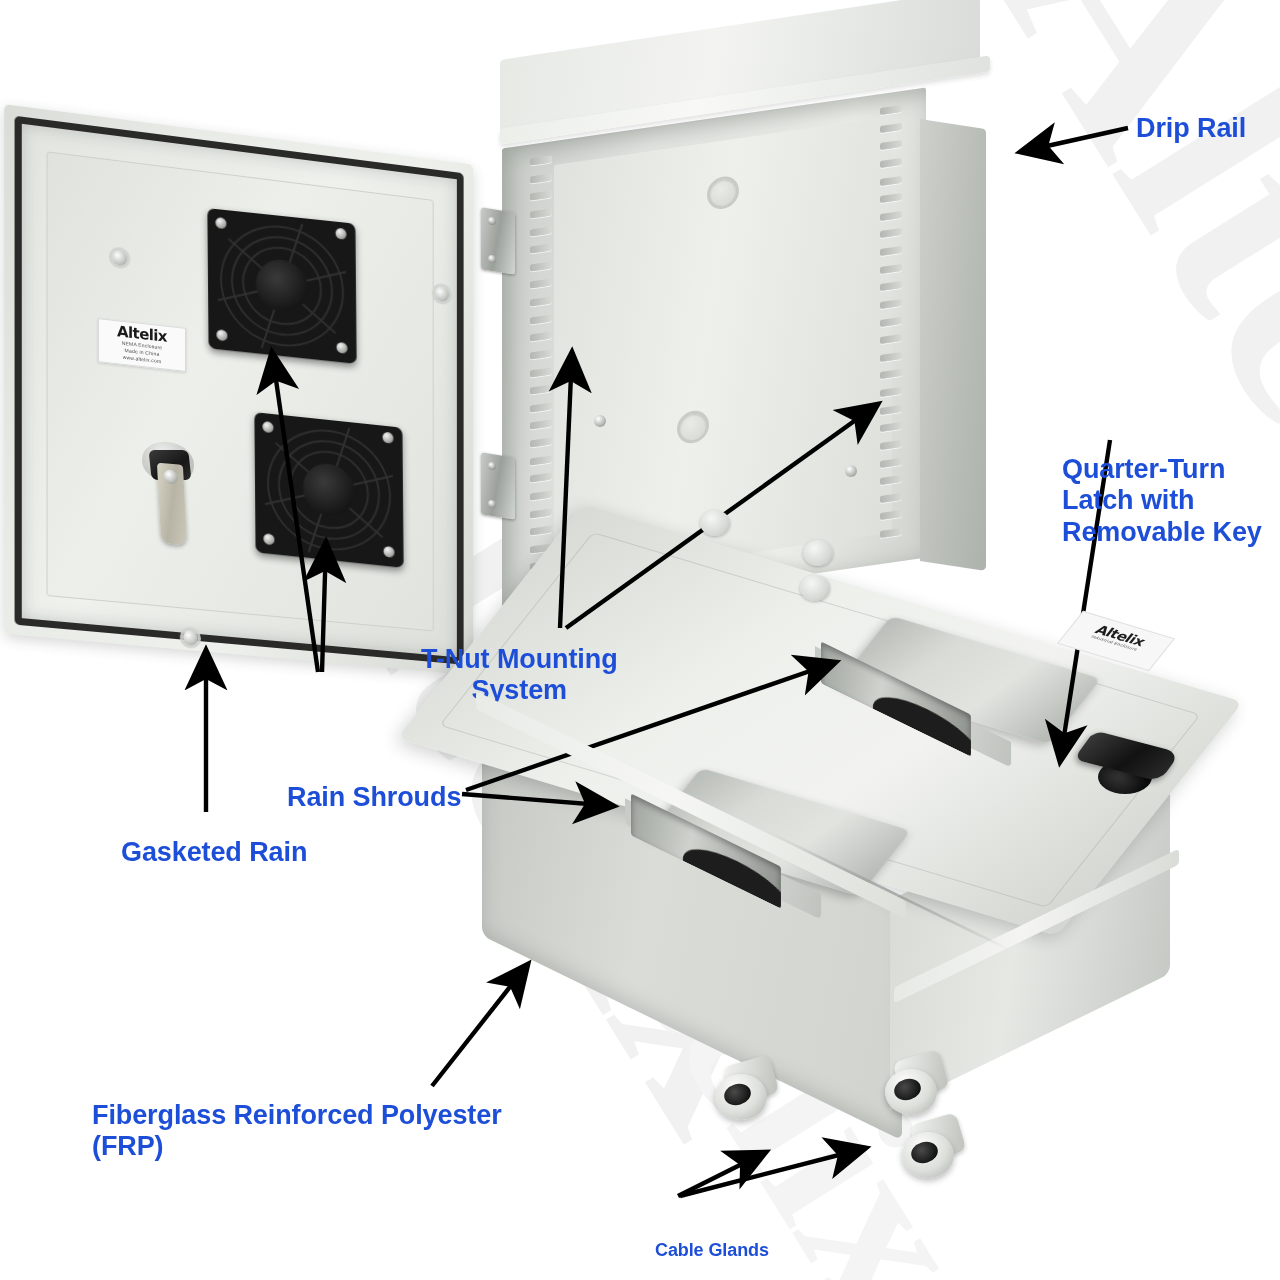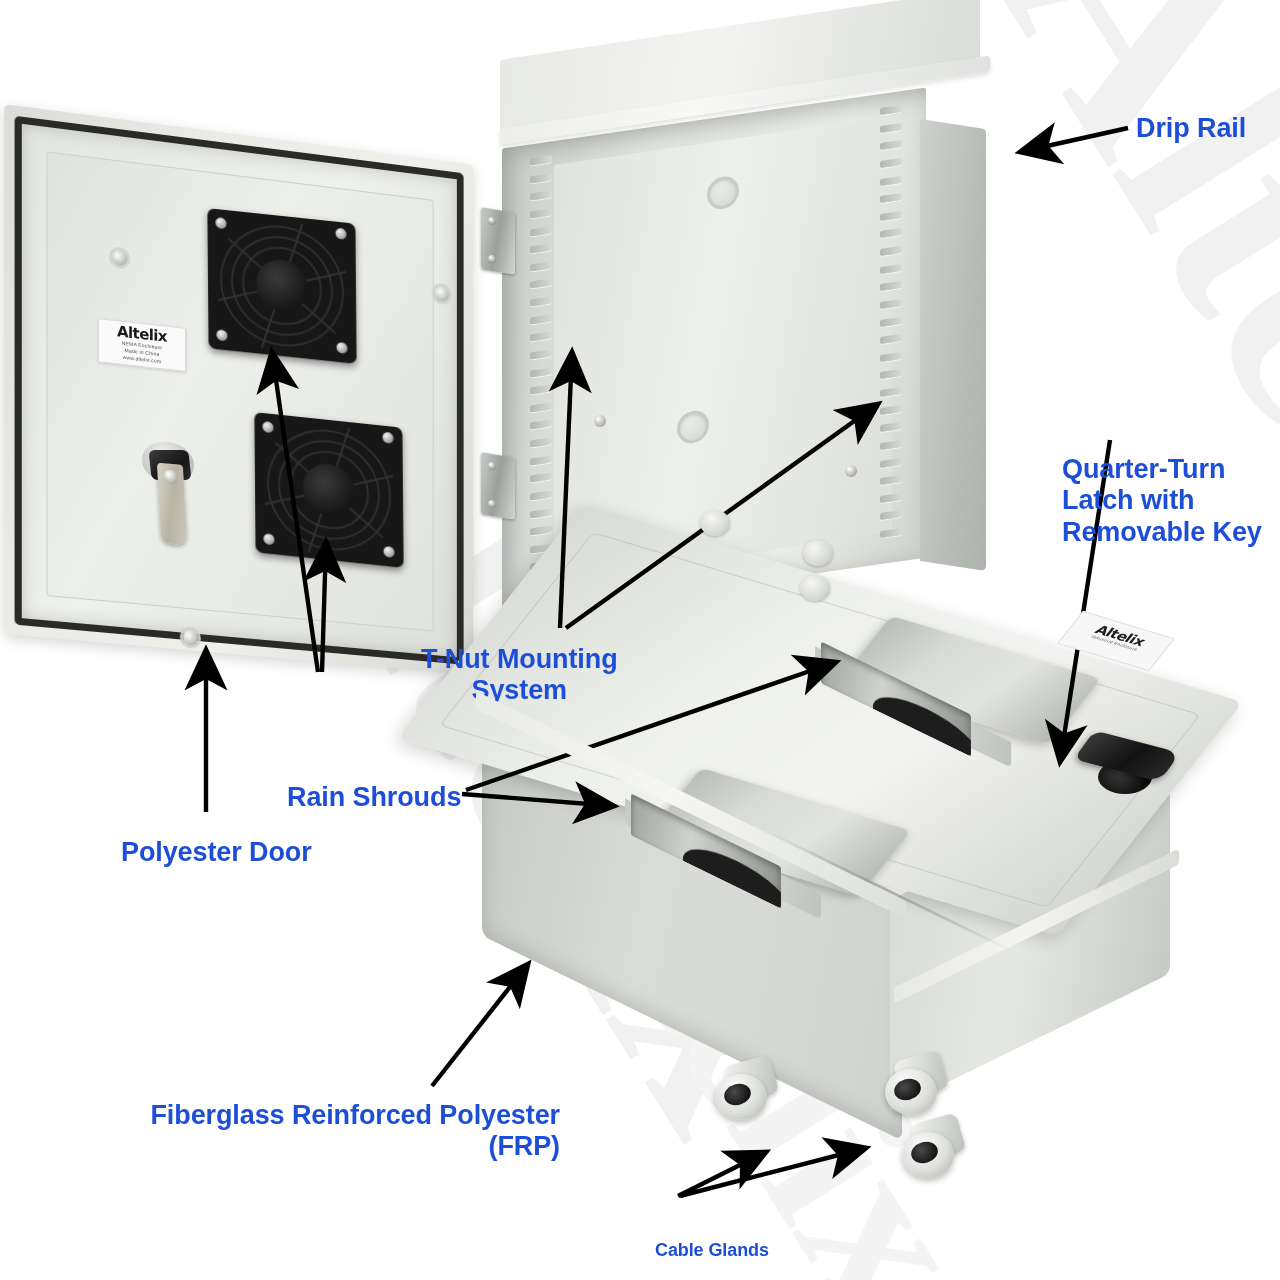--- a/index.html
+++ b/index.html
@@ -691,24 +691,24 @@
     <div>T-Nut Mounting</div>
     <div style="text-align:center;">System</div>
   </div>
 
 
   <div class="callout" style="left:287px; top:782px; font-size:27px;">
     <div>Rain Shrouds</div>
   </div>
 
   <div class="callout" style="left:121px; top:837px; font-size:27px;">
-    <div>Polyester Door</div>
-  </div>
-
-  <div class="callout" style="left:92px; top:1100px; font-size:27px; width:468px; text-align:right;">
+    <div>Gasketed Rain</div>
+  </div>
+
+  <div class="callout" style="left:92px; top:1100px; font-size:27px; width:468px; text-align:left;">
     <div>Fiberglass Reinforced Polyester (FRP)</div>
   </div>
 
   <div class="callout" style="left:655px; top:1228px; font-size:18px;margin-top:12px;">
     <div>Cable Glands</div>
   </div>
 
 </div>
 
 </body></html>

